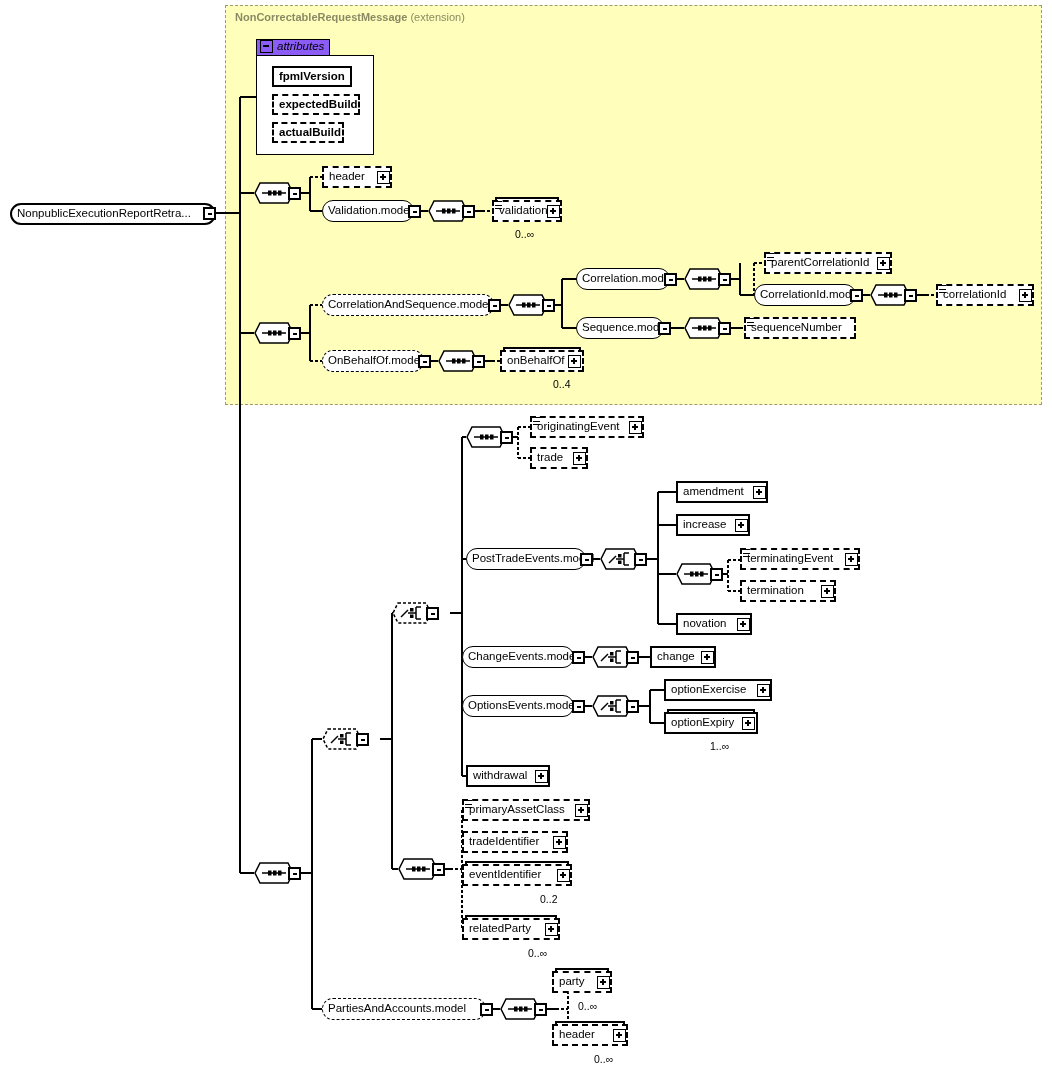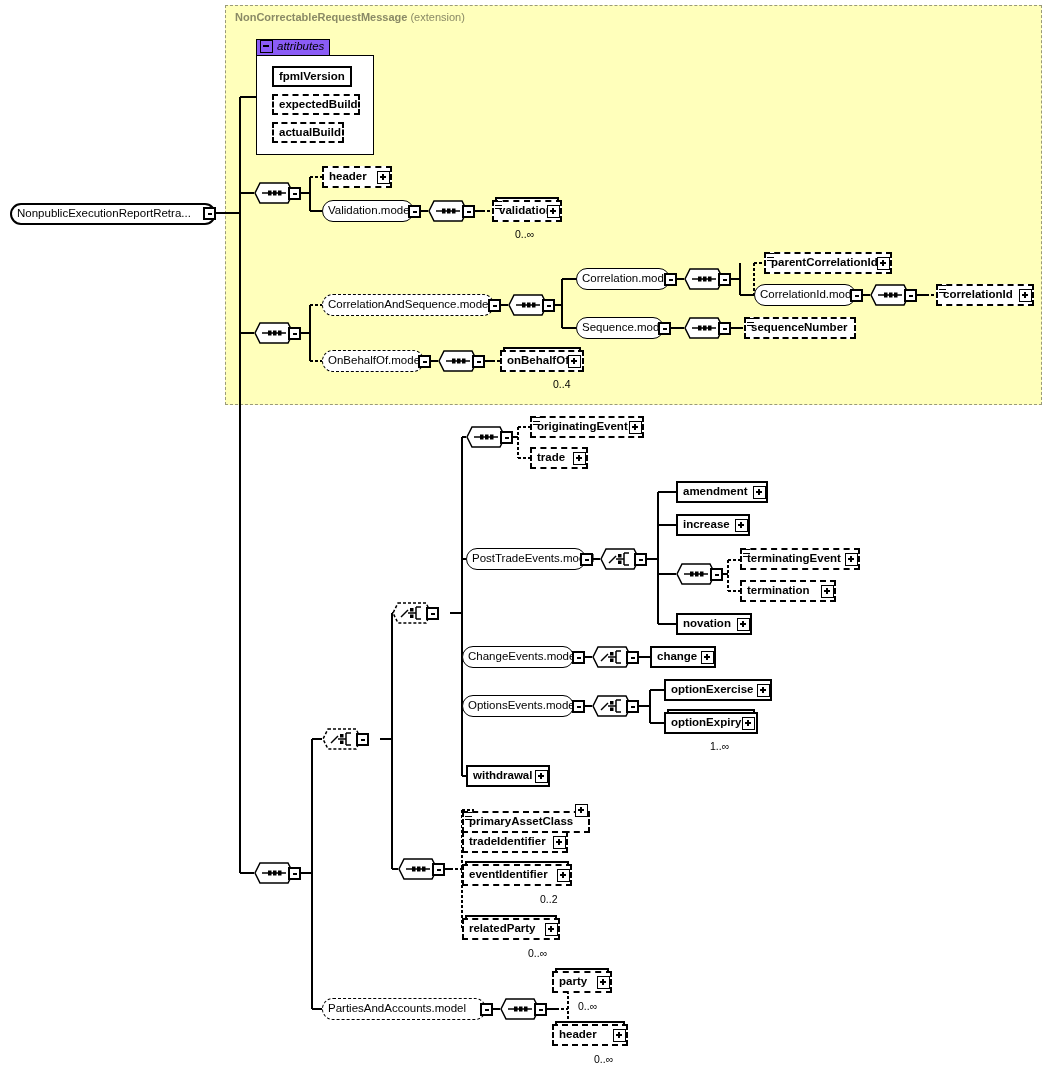--- a/index.html
+++ b/index.html
@@ -40,21 +40,21 @@
     box-sizing:border-box;
     background:#ffffff;
     display:flex;
     align-items:center;
     white-space:nowrap;
     font-size:11.5px;
     color:#000;
     line-height:1;
   }
   .node .lbl{display:inline-block;padding:0 5px;}
-  .node.b .lbl{font-weight:bold;}
+  .node.b .lbl{font-weight:normal;}
   
   .shadow::after{
     content:"";
     position:absolute;
     left:4px; top:100%;
     width:100%; height:4px;
     background:#b4b4b4;
     z-index:-1;
   }
   .shadow::before{
@@ -804,21 +804,21 @@
         <line x1="8" y1="11" x2="32" y2="11" stroke="#000" stroke-width="1.5"></line>
         <rect x="14" y="8.5" width="3.5" height="5" fill="#000"></rect>
         <rect x="19" y="8.5" width="3.5" height="5" fill="#000"></rect>
         <rect x="24" y="8.5" width="3.5" height="5" fill="#000"></rect>
       </svg>
   </div>
   <div class="handle" style="left:432px;top:863px;">
       <i></i>
     </div>
 
-  <div class="node elem opt b shadow" style="left:462px;top:799px;width:128px;margin-top:12px;">
+  <div class="node elem opt b shadow" style="left:462px;top:799px;width:128px;">
     <span class="ctm">
         <i></i>
         <i></i>
         <i></i>
       </span>
     <span class="lbl">primaryAssetClass</span>
   </div>
   <div class="tgl" style="position:absolute;left:573px;top:804px;">
       <i class="h"></i>
       <i class="v"></i>

